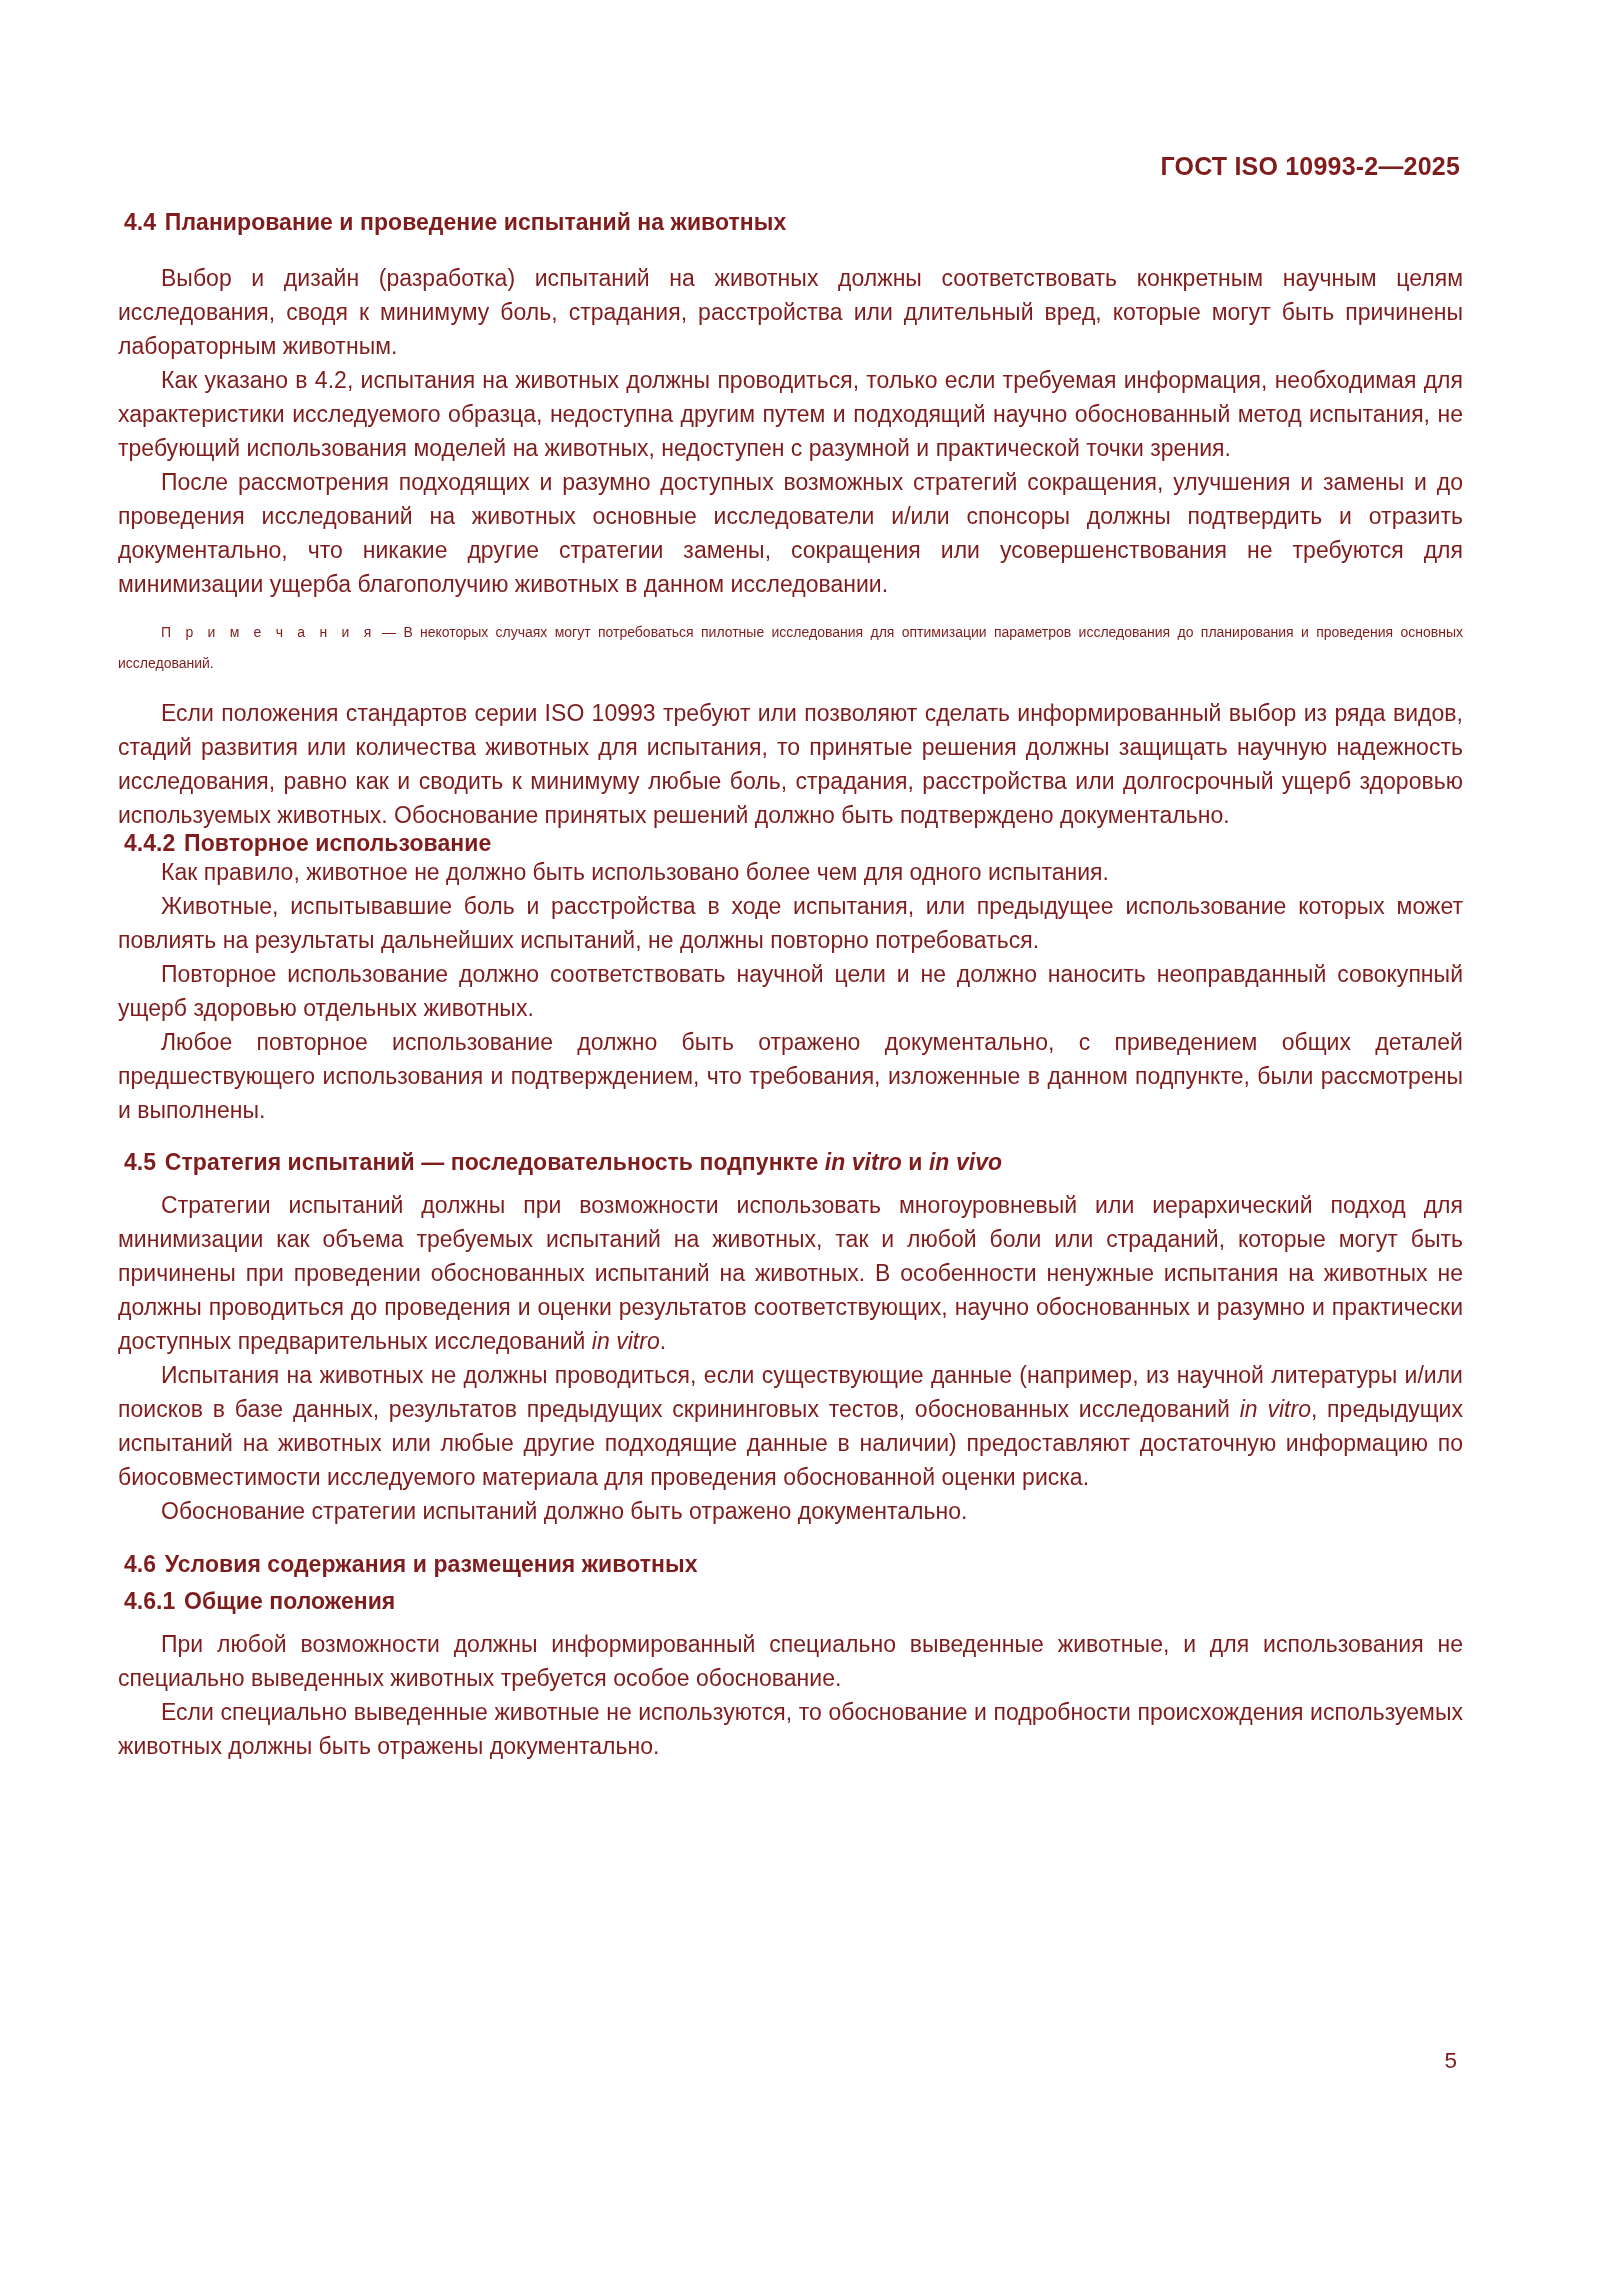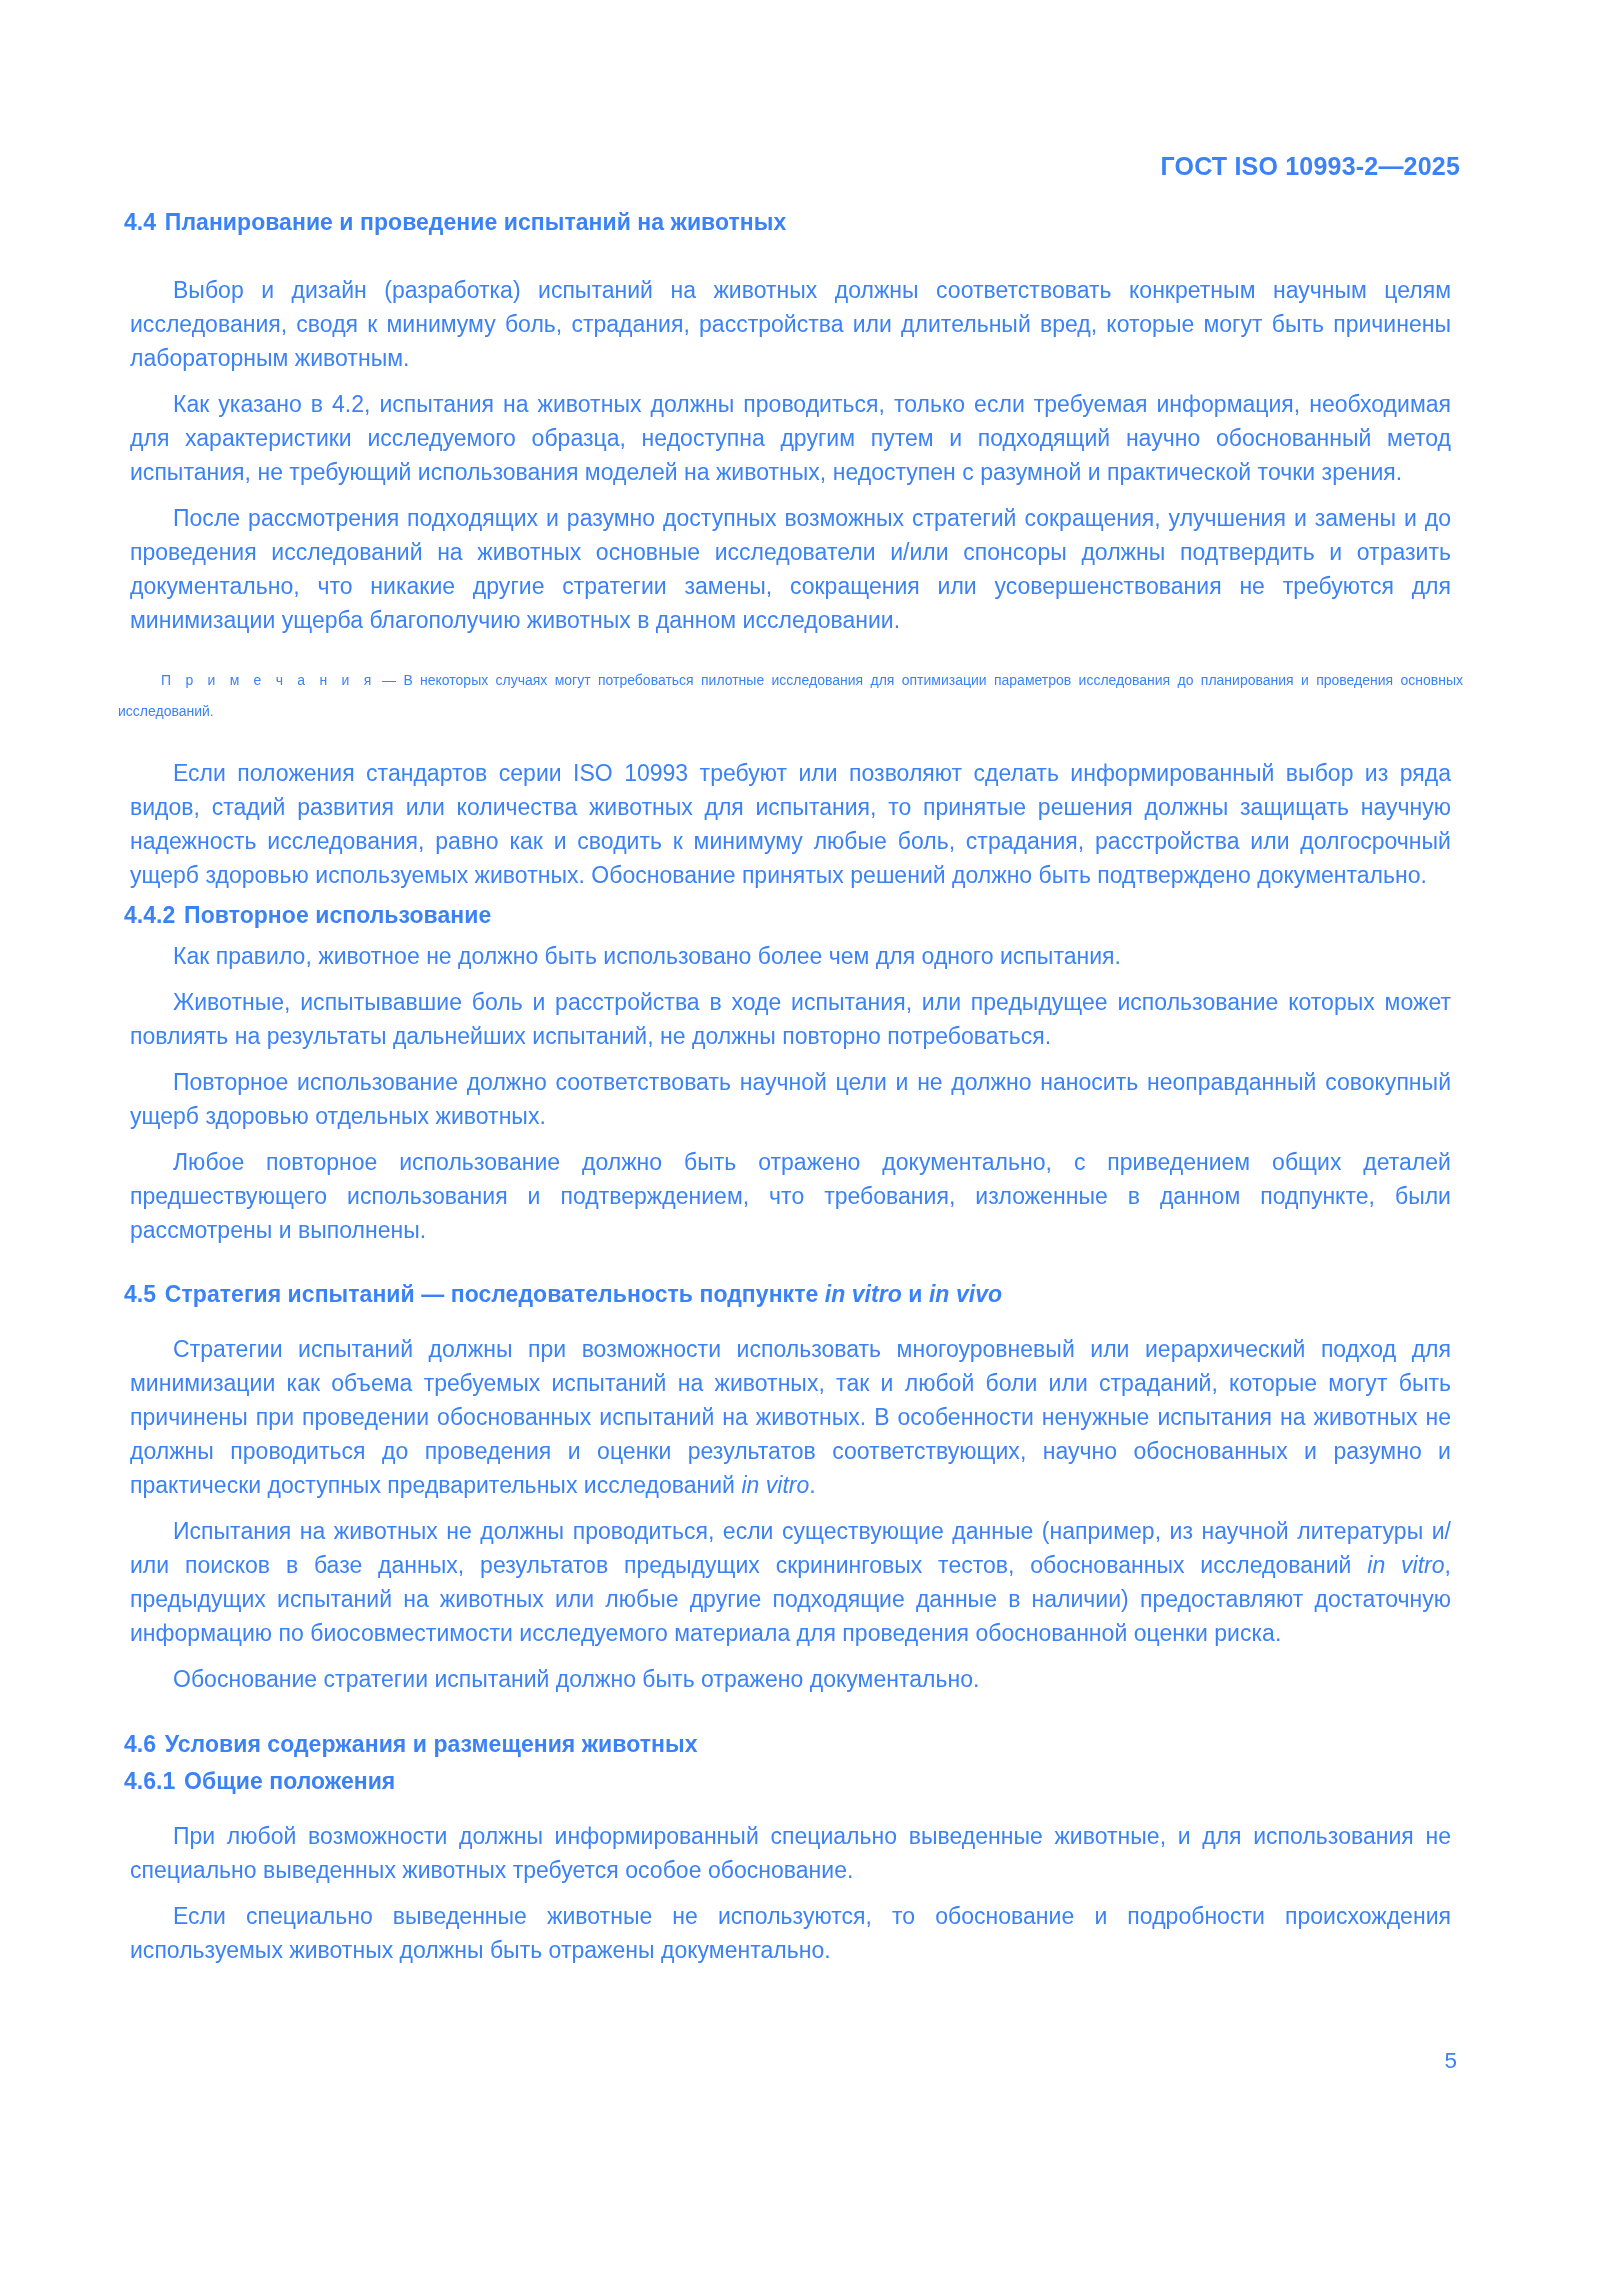--- a/index.html
+++ b/index.html
@@ -7,21 +7,21 @@
     margin: 0;
     padding: 0;
     background: #ffffff;
   }
   .page {
     position: relative;
     width: 1621px;
     height: 2197px;
     background: #ffffff;
     font-family: "Liberation Sans", "DejaVu Sans", sans-serif;
-    color: #3b82f6;
+    color: #7f1d1d;
     box-sizing: border-box;
     overflow: hidden;
   }
   .header {
     position: absolute;
     top: 152px;
     right: 161px;
     font-size: 25px;
     font-weight: bold;
     letter-spacing: 0.2px;
@@ -42,21 +42,21 @@
     padding-left: 5.9px;
     letter-spacing: 0.05px;
   }
   h2.sec .num, h3.subsec .num {
     margin-right: 8.8px;
   }
   h2.sec em, h3.subsec em {
     font-style: italic;
   }
   p.para {
-    margin: 12px;
+    margin: 0;
     font-size: 23px;
     line-height: 34px;
     text-align: justify;
     text-indent: 43px;
     hyphens: manual;
     letter-spacing: 0.02px;
   }
   p.para em {
     font-style: italic;
   }

